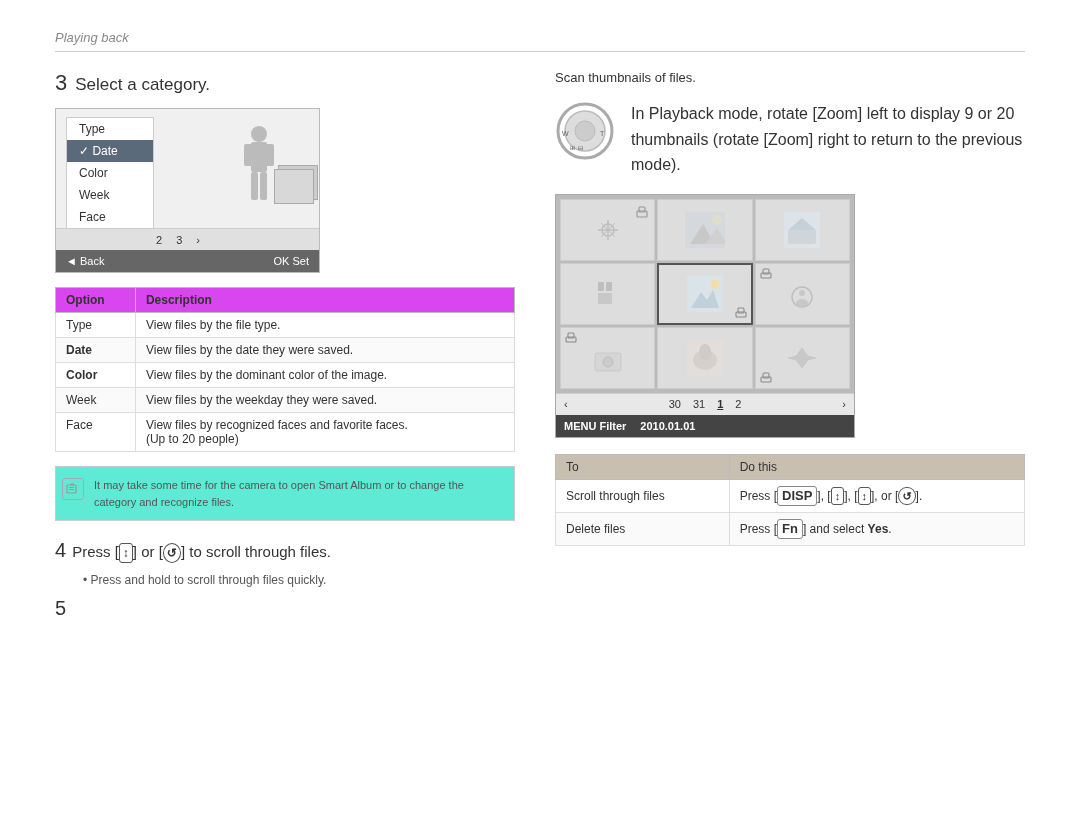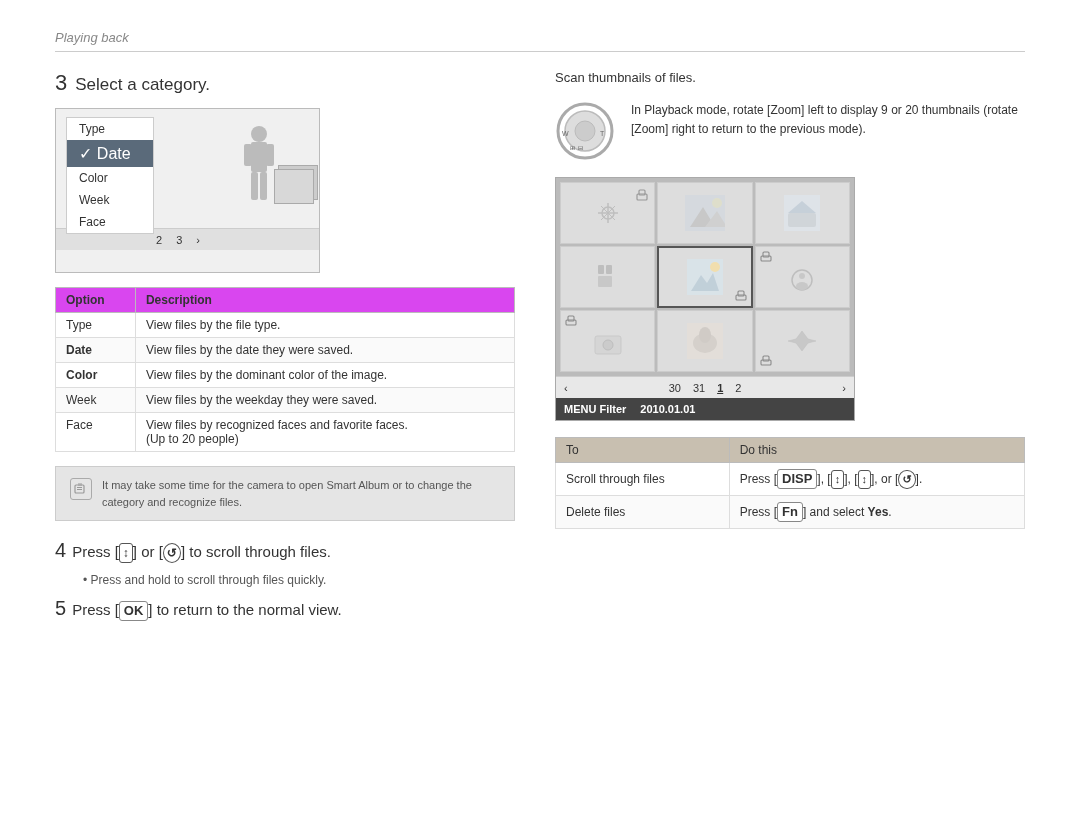--- a/index.html
+++ b/index.html
@@ -83,22 +83,22 @@
       border: 1px solid #ddd;
       vertical-align: top;
     }
     .options-table tr:nth-child(even) td {
       background: #fafafa;
     }
 
     
     .note-box {
       border: 1px solid #ccc;
-      padding: 10px 14px;
-      background: #e5e5e5;
+      padding: 10px 6px;
+      background: #5eead4;
       display: flex;
       gap: 10px;
       font-size: 11px;
       color: #555;
       line-height: 1.5;
       margin-bottom: 18px;
     }
     .note-icon {
       width: 22px;
       height: 22px;
@@ -182,21 +182,21 @@
       width: 60px;
       height: 60px;
       flex-shrink: 0;
       position: relative;
       display: flex;
       align-items: center;
       justify-content: center;
     }
     
     .zoom-text {
-      font-size: 12px;
+      font-size: 16px;
       color: #333;
       line-height: 1.6;
     }
 
     
     .thumb-grid-container {
       border: 1.5px solid #aaa;
       width: 300px;
       margin-bottom: 16px;
       background: #e0e0e0;
@@ -294,21 +294,21 @@
 
       <div class="step-heading">
         <span class="step-num">3</span>
         <span>Select a category.</span>
       </div>
 
       <div style="position:relative; width:265px; height:165px; border:1px solid #bbb; background:#f0f0f0; margin-bottom:14px; overflow:hidden;">
 
         <div style="position:absolute; left:10px; top:8px; background:#fff; border:1px solid #ccc; width:88px; z-index:2;">
           <div style="padding:4px 12px; font-size:12px;">Type</div>
-          <div style="padding:4px 12px; font-size:16px; background:#5a6a7a; color:#fff;">✓ Date</div>
+          <div style="padding:4px 12px; font-size:12px; background:#5a6a7a; color:#fff;">✓ Date</div>
           <div style="padding:4px 12px; font-size:12px;">Color</div>
           <div style="padding:4px 12px; font-size:12px;">Week</div>
           <div style="padding:4px 12px; font-size:12px;">Face</div>
         </div>
 
         <div style="position:absolute; right:40px; top:15px;">
           <svg width="40" height="80" viewBox="0 0 40 80">
             <circle cx="20" cy="10" r="8" fill="#bbb"></circle>
             <rect x="12" y="18" width="16" height="30" rx="2" fill="#bbb"></rect>
             <rect x="5" y="20" width="8" height="22" rx="2" fill="#bbb"></rect>
@@ -322,20 +322,24 @@
           <div style="width:40px;height:35px;background:#ccc;border:1px solid #aaa;position:absolute;top:-4px;left:4px;"></div>
           <div style="width:40px;height:35px;background:#d8d8d8;border:1px solid #aaa;position:relative;"></div>
         </div>
 
         <div style="position:absolute; bottom:22px; left:0; right:0; background:#e0e0e0; border-top:1px solid #ccc; height:22px; display:flex; align-items:center; padding:0 10px 0 100px; gap:14px; font-size:11px;">
           <span>2</span>
           <span>3</span>
           <span>›</span>
         </div>
 
+        <div style="position:absolute; bottom:0; left:0; right:0; background:#666; height:22px; display:flex; align-items:center; justify-content:space-between; padding:0 10px; font-size:11px; color:#fff;">
+          <span>◄ Back</span>
+          <span>OK Set</span>
+        </div>
       </div>
 
       <table class="options-table">
         <thead>
           <tr>
             <th>Option</th>
             <th>Description</th>
           </tr>
         </thead>
         <tbody>
@@ -378,23 +382,20 @@
       <div class="steps-section">
         <div class="step-row">
           <span class="step-num-inline">4</span>
           <span class="step-text">
             Press [<span style="display:inline-block;border:1.5px solid #555;border-radius:3px;padding:0 3px;font-size:12px;font-weight:bold;line-height:1.5;">↕</span>] or [<span style="display:inline-block;border:1.5px solid #555;border-radius:50%;padding:0 3px;font-size:12px;font-weight:bold;line-height:1.5;">↺</span>] to scroll through files.
           </span>
         </div>
         <div class="step-sub">Press and hold to scroll through files quickly.</div>
         <div class="step-row" style="margin-top:10px;">
           <span class="step-num-inline">5</span>
-          <span class="step-text">
-            Press [<span class="kbd">OK</span>] to return to the normal view.
-          </span>
         </div>
       </div>
 
     </div>
 
     <div class="right-col">
 
 
       <p class="scan-text">Scan thumbnails of files.</p>
 

